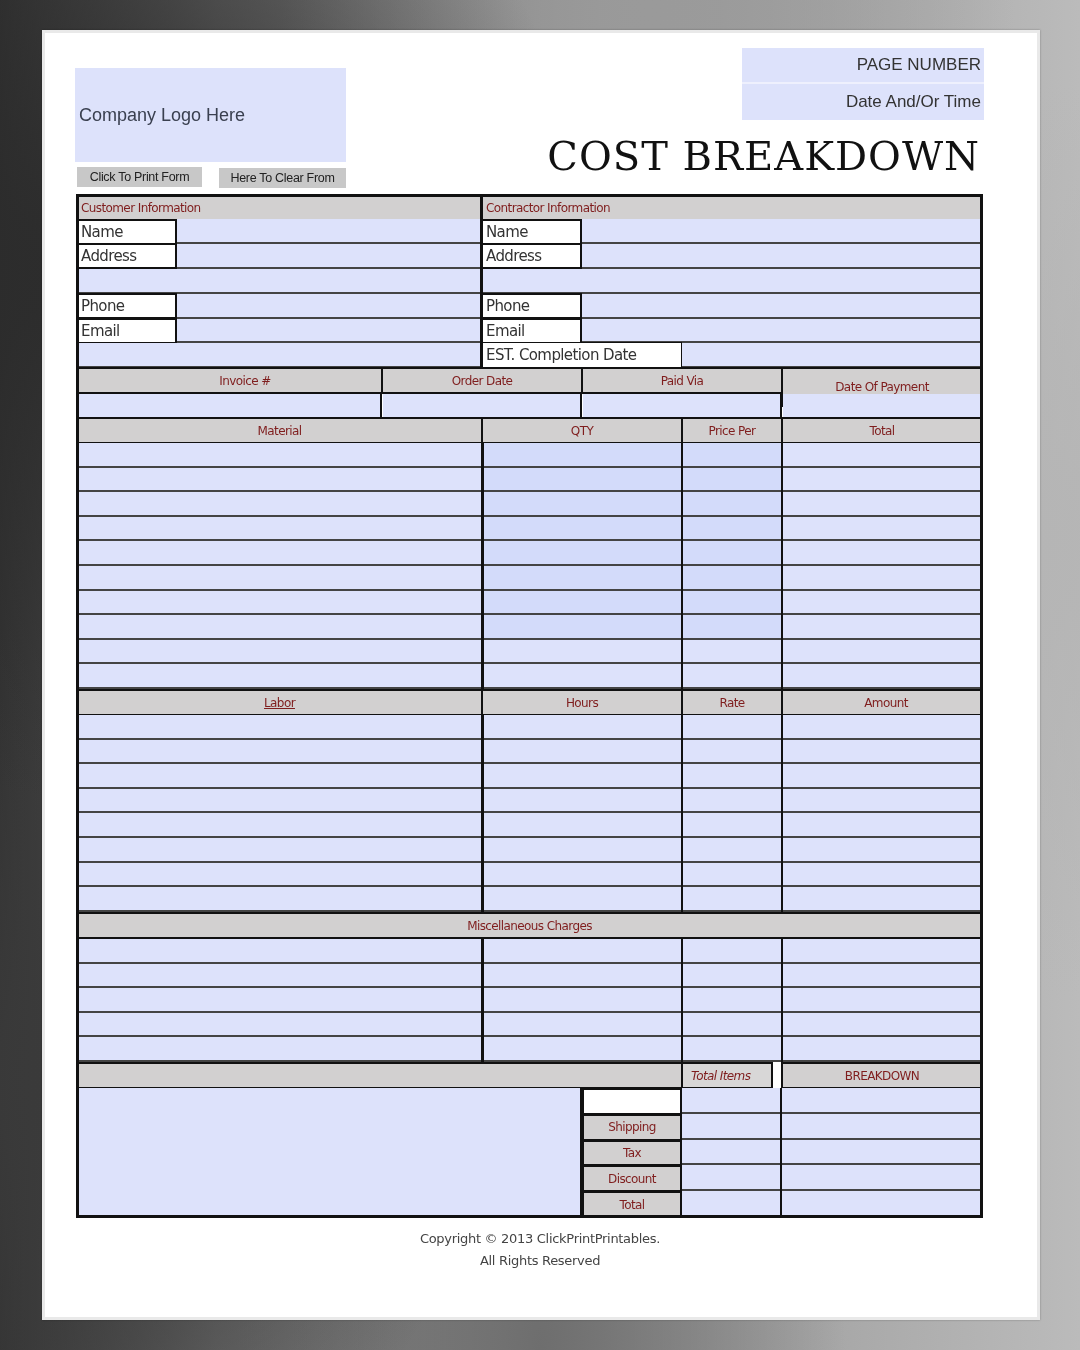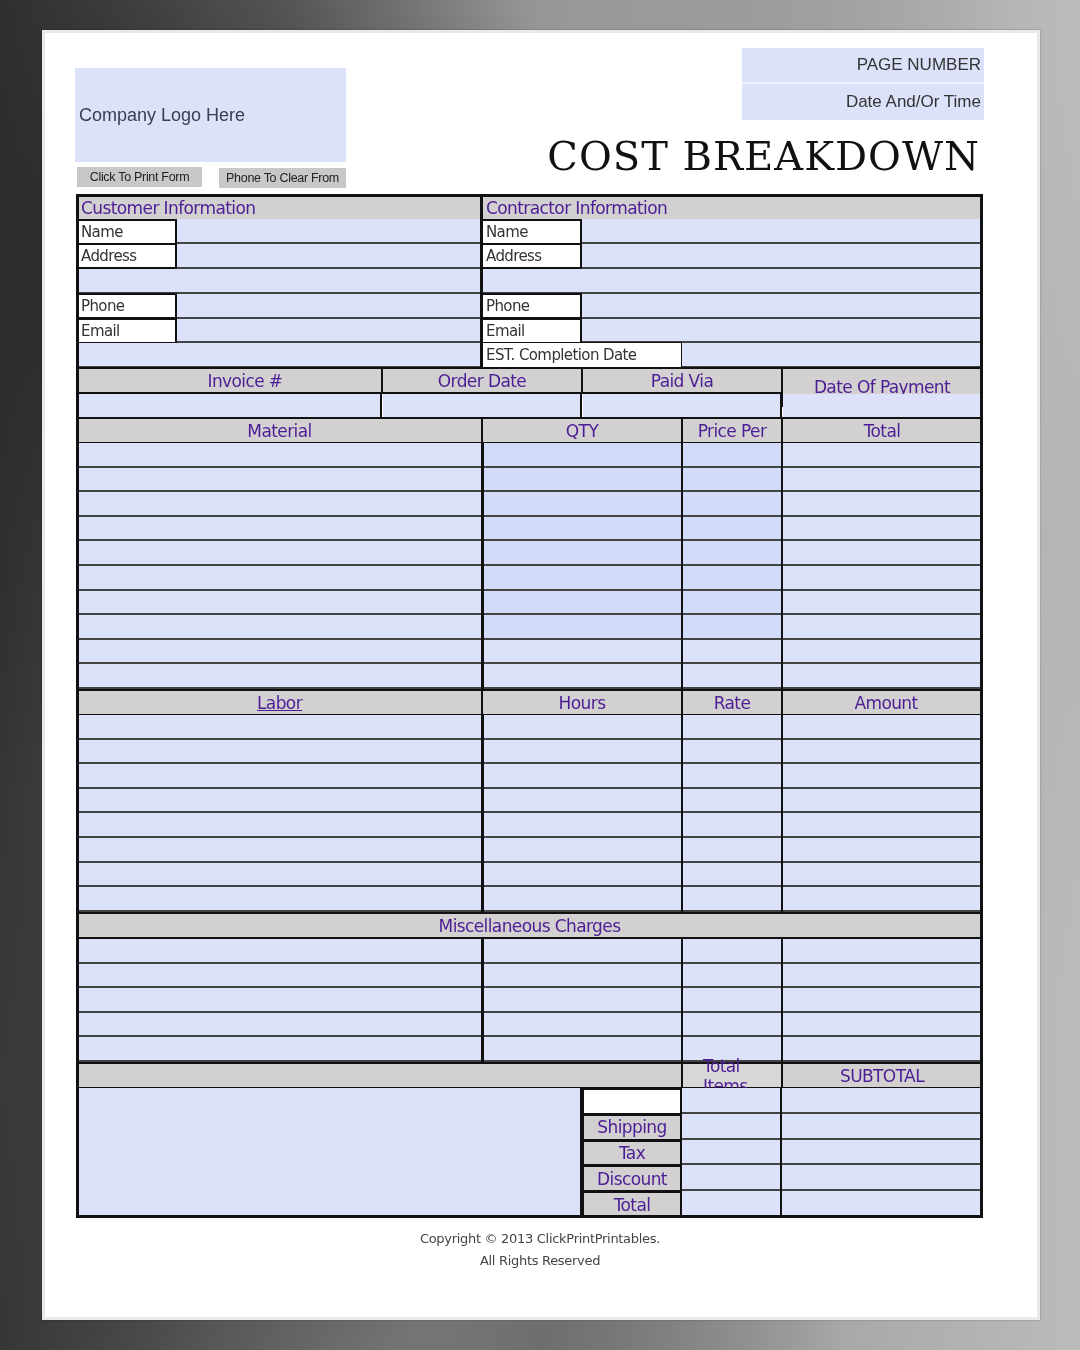--- a/index.html
+++ b/index.html
@@ -54,21 +54,21 @@
   .cell {
     position: absolute;
     background: #dde2fb;
     border-bottom: 2px solid #444;
   }
   .gh {
     position: absolute;
     background: #d2d0d0;
     border: 2px solid #111;
     font-family: "DejaVu Sans", sans-serif;
-    font-size: 17px; color: #4c1d95;
+    font-size: 12px; color: #7f1d1d;
     display: flex; align-items: center; justify-content: center;
     letter-spacing: -0.6px;
   }
   .lbl {
     position: absolute;
     background: #ffffff;
     border: 2px solid #111;
     font-family: "DejaVu Sans", sans-serif;
     font-size: 15px; color: #333;
     display: flex; align-items: center; padding-left: 3px;
@@ -87,21 +87,21 @@
 </style>
 </head>
 <body>
 
 <div class="page"></div>
 
 <div class="abs logo-box">
   <span>Company Logo Here</span>
 </div>
 <div class="abs btn" style="left:77px;width:125px;">Click To Print Form</div>
-<div class="abs btn" style="left:219px;width:127px;top:168px;">Phone To Clear From</div>
+<div class="abs btn" style="left:219px;width:127px;top:168px;">Here To Clear From</div>
 
 <div class="abs hdr-box" style="top:48px;border-bottom:2px solid #eef0fd;">
   <span>PAGE NUMBER</span>
 </div>
 <div class="abs hdr-box" style="top:84px;">
   <span>Date And/Or Time</span>
 </div>
 <div class="abs title">COST BREAKDOWN</div>
 
 <div class="gh" style="left:76px;top:194px;width:407px;height:27px;justify-content:flex-start;padding-left:3px;">Customer Information</div>
@@ -258,22 +258,22 @@
     <div class="cell" style="left: 78px; top: 1037.4px; width: 403px; height: 24.6px;"></div>
     <div class="cell" style="left: 482px; top: 1037.4px; width: 199px; height: 24.6px;"></div>
     <div class="cell" style="left: 682px; top: 1037.4px; width: 99px; height: 24.6px;"></div>
     <div class="cell" style="left: 782px; top: 1037.4px; width: 199px; height: 24.6px;"></div>
     <div class="vline" style="left: 481px; top: 939px; height: 123px; width: 3px;"></div>
     <div class="vline" style="left: 681px; top: 939px; height: 123px; width: 2px;"></div>
     <div class="vline" style="left: 781px; top: 939px; height: 123px; width: 2px;"></div>
   </div>
 
 <div class="gh" style="left:76px;top:1062px;width:607px;height:27px;"></div>
-<div class="gh" style="left:681px;top:1062px;width:102px;height:27px;justify-content:flex-start;padding-left:20px;background:#d8d7d7;">Total Items</div>
-<div class="gh" style="left:781px;top:1062px;width:202px;height:27px;">SUBTOTAL</div>
+<div class="gh" style="left:681px;top:1062px;width:92px;height:27px;justify-content:flex-start;padding-left:8px;background:#d8d7d7;font-style:italic;">Total Items</div>
+<div class="gh" style="left:781px;top:1062px;width:202px;height:27px;">BREAKDOWN</div>
 
 <div class="cell" style="left:78px;top:1088px;width:503px;height:129px;border-bottom:none;"></div>
 <div class="vline" style="left:580px;top:1087px;height:130px;width:3px;"></div>
 
 <div id="totals-rows">
     <div class="lbl" style="left: 582px; top: 1088px; width: 100px; height: 26.8px; background: rgb(255, 255, 255);"></div>
     <div class="cell" style="left: 682px; top: 1088px; width: 99px; height: 25.8px;"></div>
     <div class="cell" style="left: 782px; top: 1088px; width: 199px; height: 25.8px;"></div>
     <div class="gh" style="left: 582px; top: 1113.8px; width: 100px; height: 26.8px;">Shipping</div>
     <div class="cell" style="left: 682px; top: 1113.8px; width: 99px; height: 25.8px;"></div>

